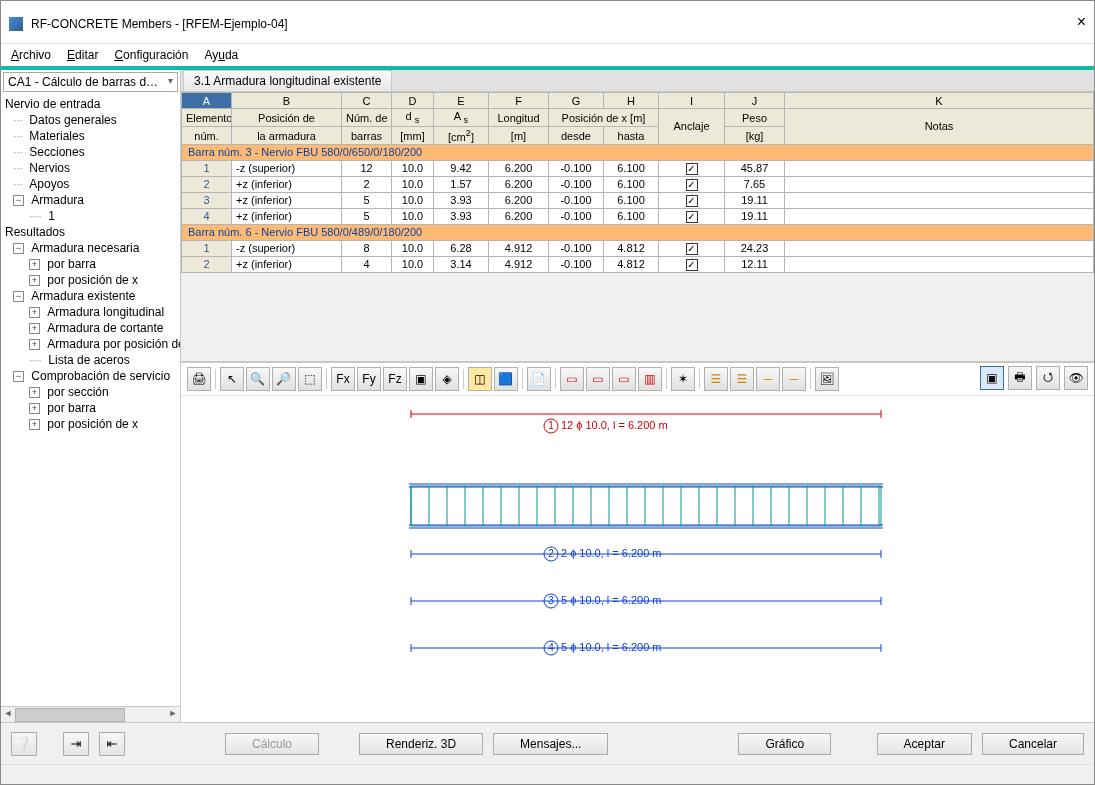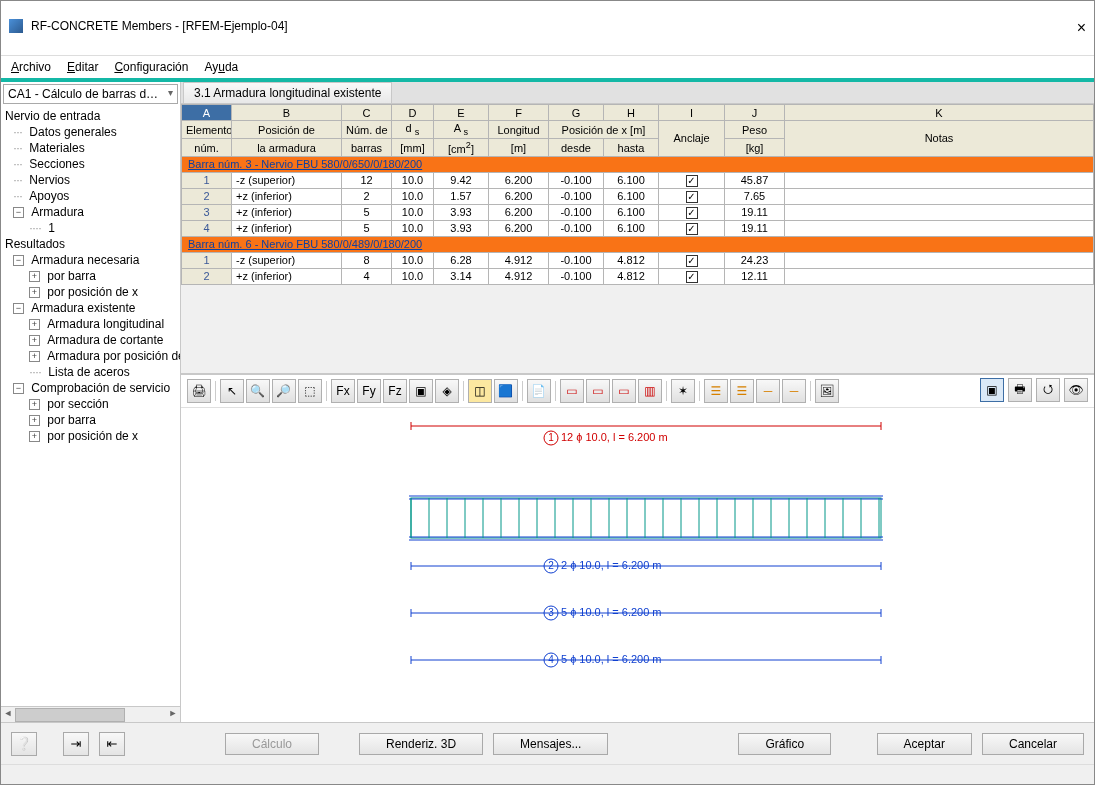--- a/index.html
+++ b/index.html
@@ -1,18 +1,18 @@
 <!DOCTYPE html>
 <html><head>
 <meta charset="utf-8">
 <style>
 * { box-sizing: border-box; }
 body { margin:0; font-family:"Segoe UI",Tahoma,Arial,sans-serif; font-size:12px; color:#000; background:#fff; overflow:hidden; }
 .window { width:1095px; height:785px; border:1px solid #888; display:flex; flex-direction:column; position:relative; }
-.titlebar { display:flex; align-items:flex-start; padding:18px 8px; border-bottom:1px solid #ddd; background:#fff; }
+.titlebar { display:flex; align-items:flex-end; padding:12px 8px; border-bottom:1px solid #ddd; background:#fff; }
 .titlebar .app-icon { width:14px; height:14px; background:linear-gradient(135deg,#4a90d9,#2c5a8f); margin-right:8px; }
 .titlebar .close { margin-left:auto; font-size:16px; cursor:default; }
 .menubar { display:flex; gap:16px; padding:4px 10px; border-bottom:4px solid #14b8a6; }
 .menubar span { cursor:default; }
 .menubar span u { text-decoration:underline; }
 .content { flex:1; display:flex; min-height:0; }
 
 .sidebar { width:180px; border-right:1px solid #c8c8c8; display:flex; flex-direction:column; }
 .combo { border:1px solid #a9a9a9; padding:2px 16px 2px 4px; margin:2px; position:relative; background:#fff; font-size:12px; overflow:hidden; white-space:nowrap; text-overflow:ellipsis; }
 .combo:after { content:"▾"; position:absolute; right:4px; top:2px; font-size:10px; color:#666; }
@@ -31,21 +31,21 @@
 .main { flex:1; display:flex; flex-direction:column; min-width:0; }
 .tabstrip { background:#e1e1e1; border-bottom:1px solid #c8c8c8; height:22px; display:flex; align-items:flex-end; }
 .tab { background:linear-gradient(#f9f9f9,#e8e8e8); border:1px solid #c8c8c8; border-bottom:none; padding:3px 10px; font-size:12px; margin-left:2px; }
 .table-wrap { border-bottom:1px solid #c8c8c8; min-height:270px; background:#f0f0f0; position:relative;}
 table { border-collapse:collapse; width:100%; table-layout:fixed; }
 th,td { border:1px solid #b5b5b5; font-size:11px; padding:1px 4px; height:16px; overflow:hidden; white-space:nowrap; }
 th { background:#ece9d8; font-weight:normal; text-align:center; }
 th.active { background:#3d6ea5; color:#fff; }
 td { background:#fff; }
 td.rhead { background:#ece9d8; color:#3b5998; text-align:center; }
-td.group { background:#f97316; color:#1040a0; text-align:left; padding-left:6px;text-decoration:underline; }
+td.group { background:#fdba74; color:#1040a0; text-align:left; padding-left:6px; }
 td.c { text-align:center; } td.r { text-align:center; }
 .chk { display:inline-block; width:12px; height:12px; border:1px solid #333; text-align:center; line-height:10px; font-size:10px; }
 
 .side-btns { position:absolute; right:6px; top:274px; display:flex; gap:4px; }
 .side-btns .btn, .graphic-toolbar .gbtn { width:24px; height:24px; border:1px solid #b0b0b0; background:linear-gradient(#f8f8f8,#e0e0e0); display:flex; align-items:center; justify-content:center; font-size:12px; }
 .side-btns .btn.active { border:1px solid #3d6ea5; background:#dbe9f7; }
 
 .graphic-area { flex:1; display:flex; flex-direction:column; border-top:1px solid #c8c8c8; min-height:0; }
 .graphic-toolbar { display:flex; gap:2px; padding:4px 6px; border-bottom:1px solid #e0e0e0; flex-wrap:nowrap; }
 .gbtn { width:22px; height:22px; font-size:11px; }

